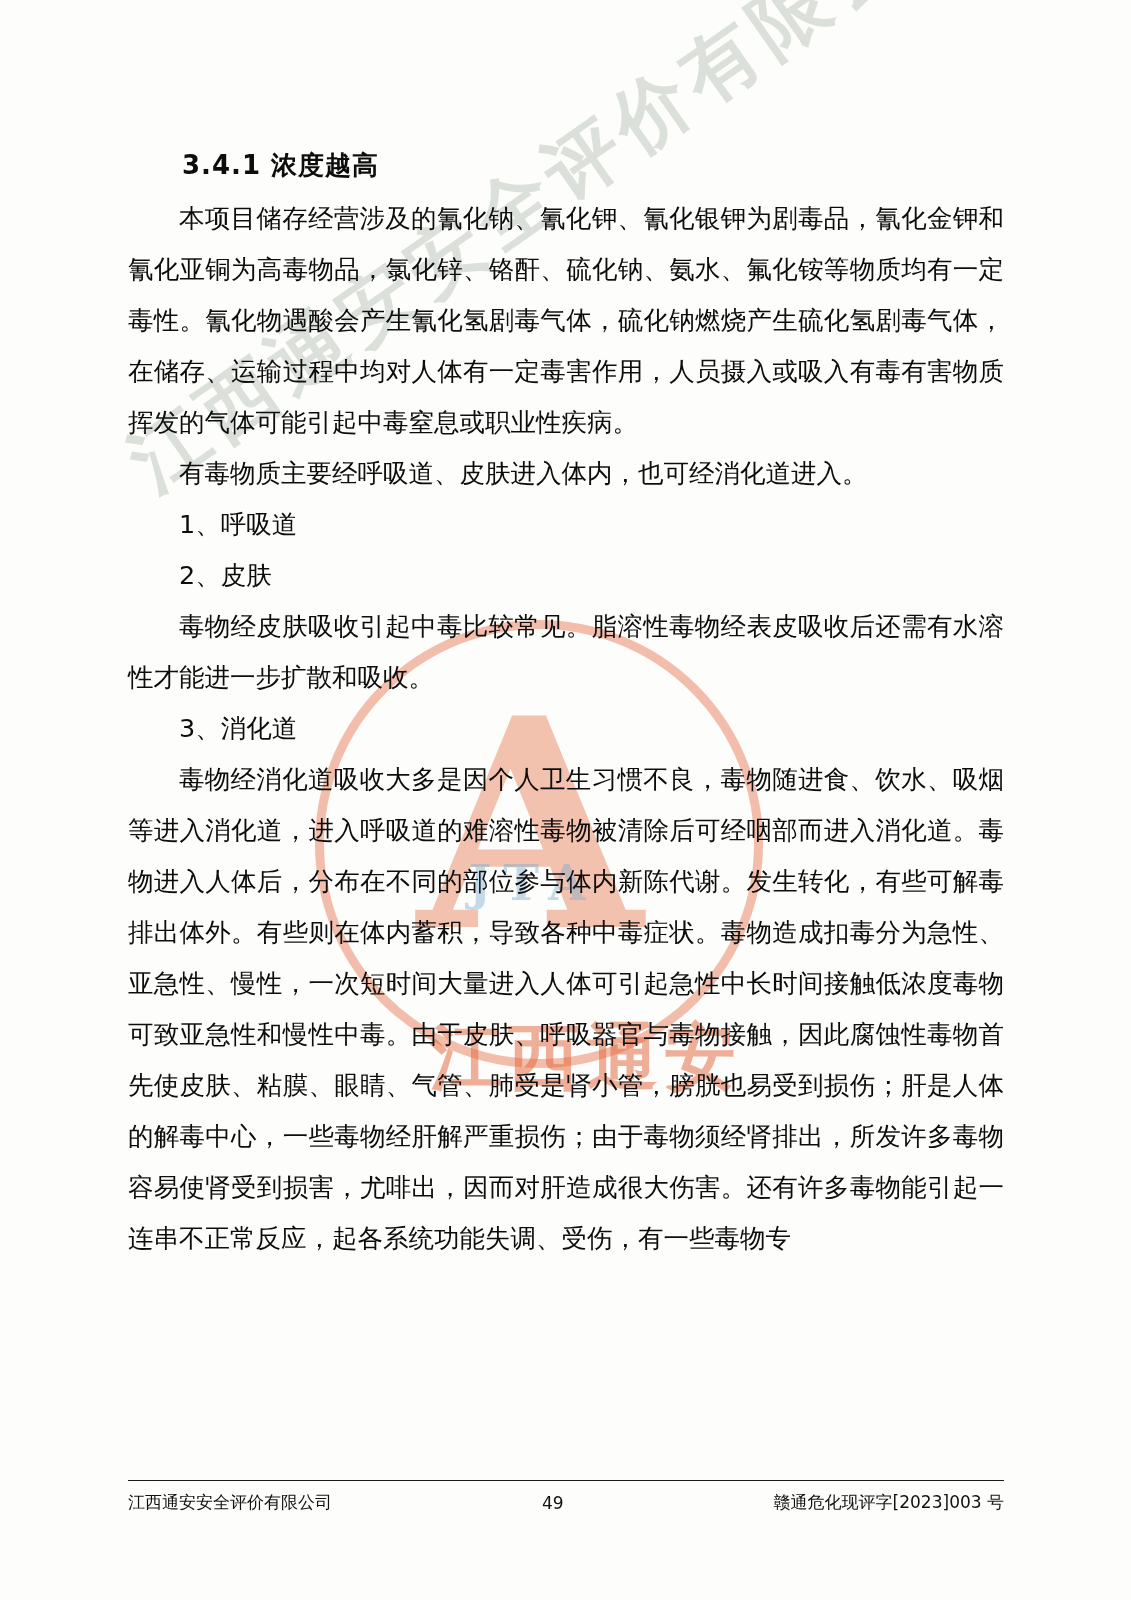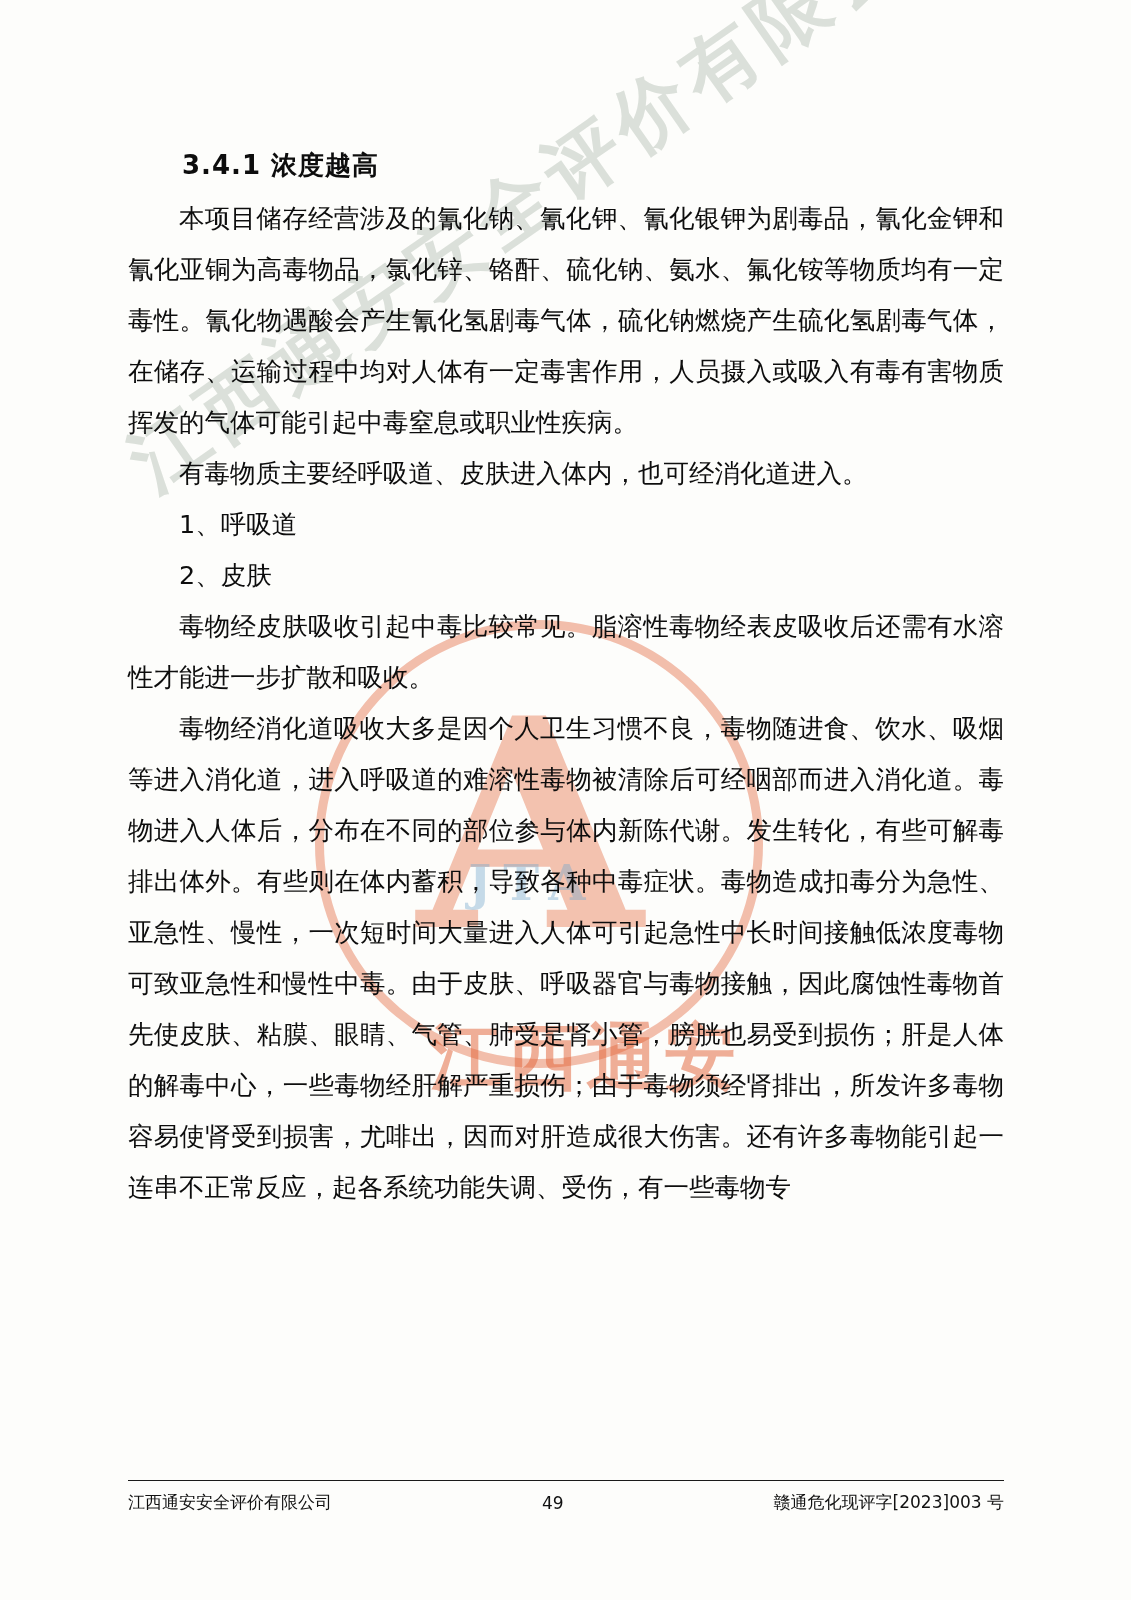--- a/index.html
+++ b/index.html
@@ -166,20 +166,21 @@
   </div>
 
 
   <div class="content">
     <div class="heading">3.4.1 浓度越高</div>
     <p class="para">本项目储存经营涉及的氰化钠、氰化钾、氰化银钾为剧毒品，氰化金钾和氰化亚铜为高毒物品，氯化锌、铬酐、硫化钠、氨水、氟化铵等物质均有一定毒性。氰化物遇酸会产生氰化氢剧毒气体，硫化钠燃烧产生硫化氢剧毒气体，在储存、运输过程中均对人体有一定毒害作用，人员摄入或吸入有毒有害物质挥发的气体可能引起中毒窒息或职业性疾病。</p>
     <p class="para">有毒物质主要经呼吸道、皮肤进入体内，也可经消化道进入。</p>
     <p class="para nojustify">1、呼吸道</p>
     <p class="para nojustify">2、皮肤</p>
     <p class="para">毒物经皮肤吸收引起中毒比较常见。脂溶性毒物经表皮吸收后还需有水溶性才能进一步扩散和吸收。</p>
+    <p class="para nojustify">3、消化道</p>
     <p class="para">毒物经消化道吸收大多是因个人卫生习惯不良，毒物随进食、饮水、吸烟等进入消化道，进入呼吸道的难溶性毒物被清除后可经咽部而进入消化道。毒物进入人体后，分布在不同的部位参与体内新陈代谢。发生转化，有些可解毒排出体外。有些则在体内蓄积，导致各种中毒症状。毒物造成扣毒分为急性、亚急性、慢性，一次短时间大量进入人体可引起急性中长时间接触低浓度毒物可致亚急性和慢性中毒。由于皮肤、呼吸器官与毒物接触，因此腐蚀性毒物首先使皮肤、粘膜、眼睛、气管、肺受是肾小管，膀胱也易受到损伤；肝是人体的解毒中心，一些毒物经肝解严重损伤；由于毒物须经肾排出，所发许多毒物容易使肾受到损害，尤啡出，因而对肝造成很大伤害。还有许多毒物能引起一连串不正常反应，起各系统功能失调、受伤，有一些毒物专</p>
   </div>
 
   <div class="footer">
     <div class="footer-rule"></div>
     <div class="footer-row">
       <div class="footer-left">江西通安安全评价有限公司</div>
       <div class="footer-center">49</div>
       <div class="footer-right">赣通危化现评字[2023]003 号</div>
     </div>

